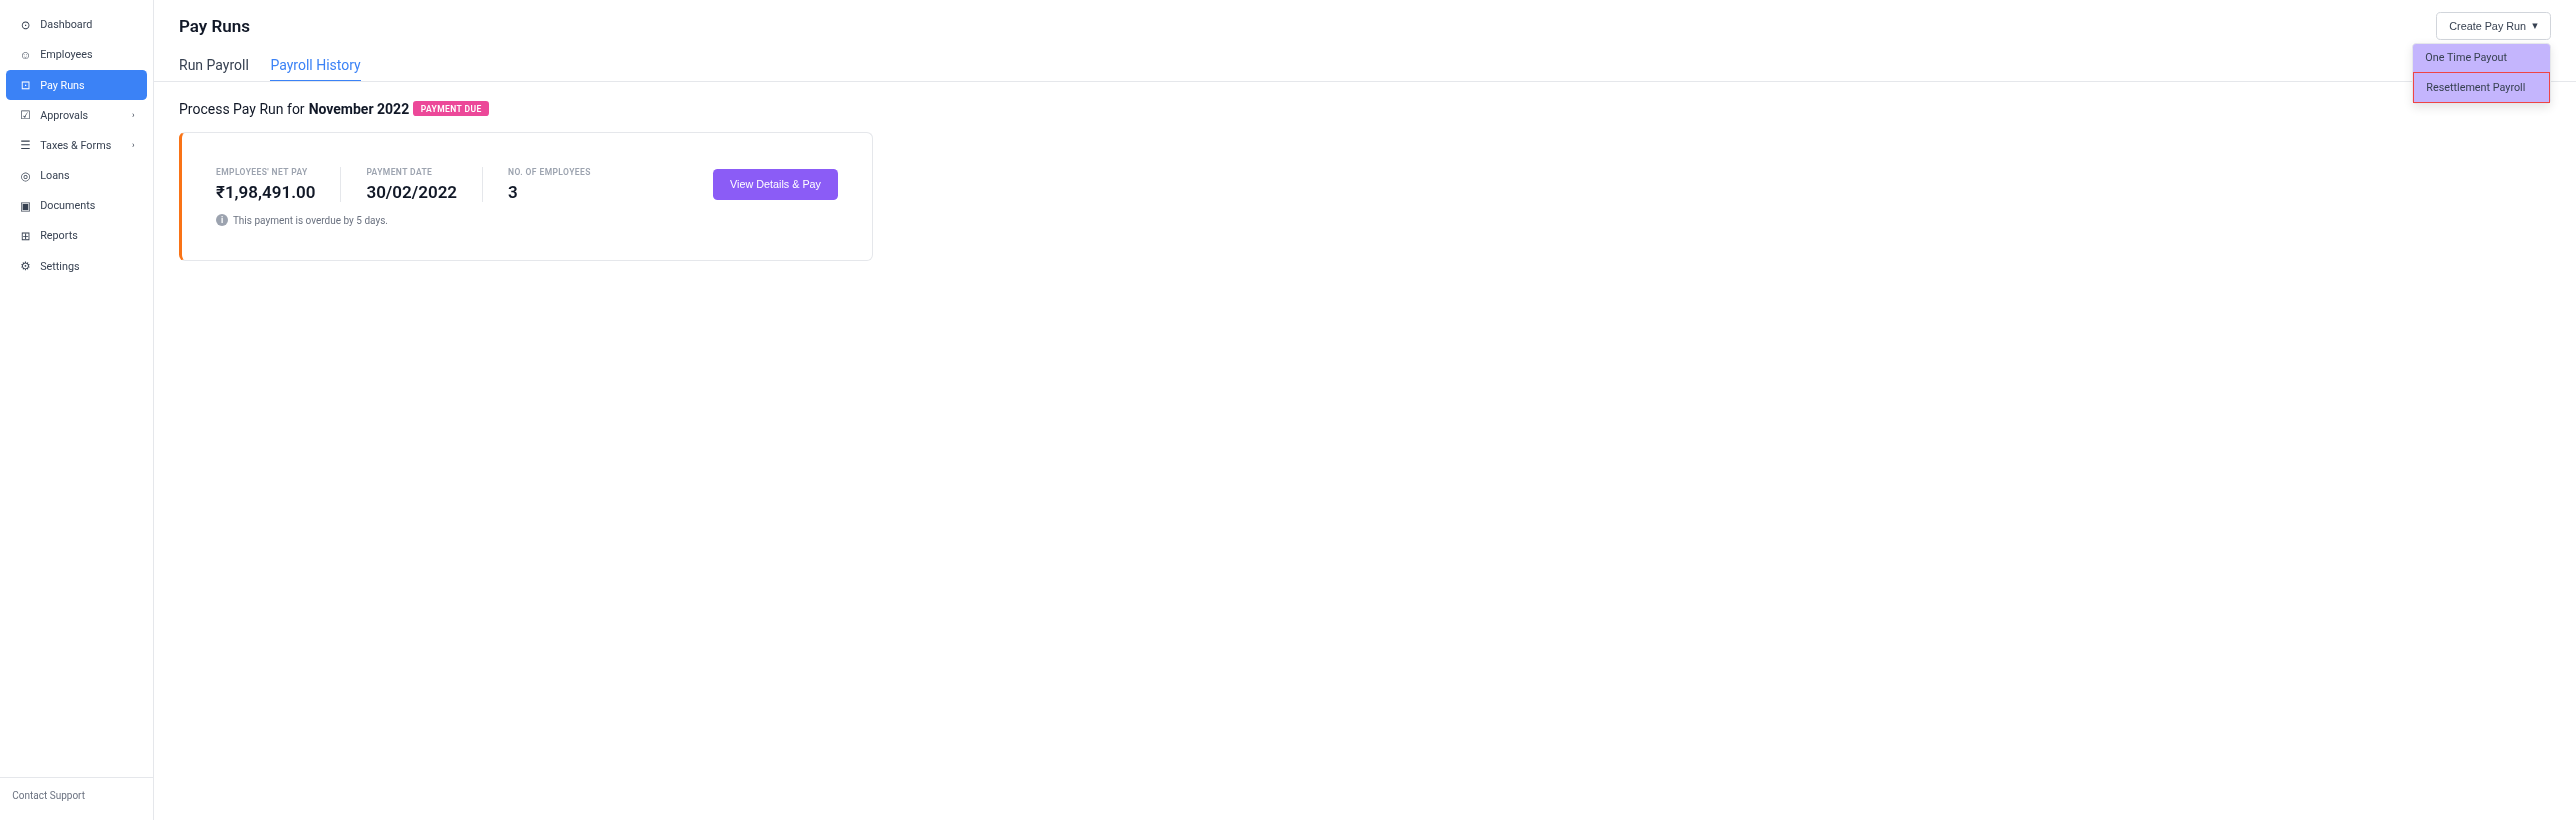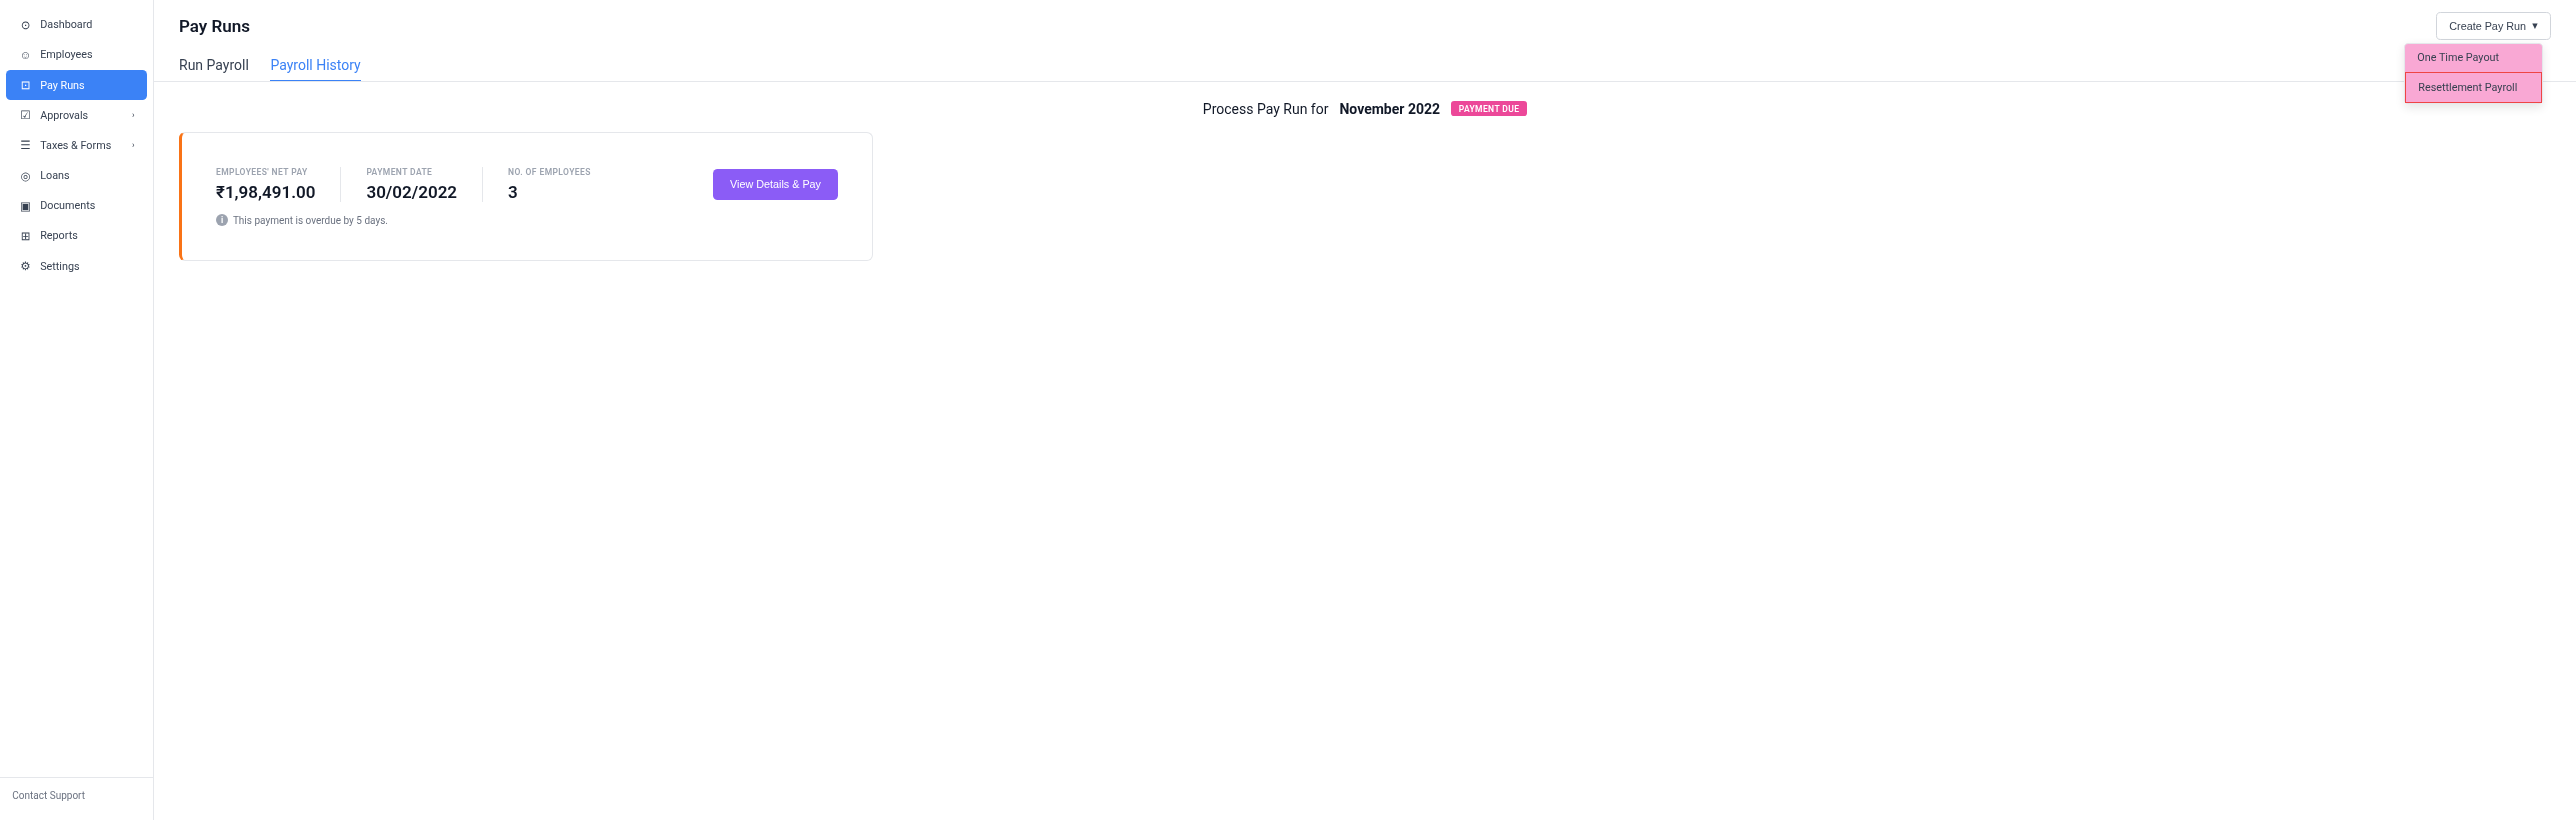--- a/index.html
+++ b/index.html
@@ -62,23 +62,23 @@
       border: 0.8px solid #d1d5db;
       border-radius: 4.6px;
       padding: 6.2px 12.3px;
       font-size: 10.8px;
       font-weight: 500;
       color: #374151;
       cursor: pointer;
     }
     .dropdown-menu {
       position: absolute;
-      right: 8px;
+      right: 0;
       top: calc(100% + 3.1px);
-      background: #f9a8d4;
+      background: #c4b5fd;
       border: 0.8px solid #e5e7eb;
       border-radius: 4.6px;
       box-shadow: 0 3.1px 9.2px rgba(0,0,0,0.1);
       min-width: 139px;
       z-index: 100;
     }
     .dropdown-item {
       padding: 7.7px 12.3px;
       font-size: 10.8px;
       color: #374151;
@@ -116,22 +116,21 @@
       flex: 1;
       overflow-y: auto;
     }
 
     .process-title {
       font-size: 14px;
       color: #111827;
       margin-bottom: 15.4px;
       display: flex;
       align-items: center;
-      gap: 11px;
-      justify-content: center;
+      gap: 4px;
     }
     .process-title strong { font-weight: 700; }
     .payment-due-badge {
       background: #ec4899;
       color: #ffffff;
       font-size: 8.5px;
       font-weight: 600;
       padding: 2.3px 7.7px;
       border-radius: 3.1px;
       letter-spacing: 0.4px;

